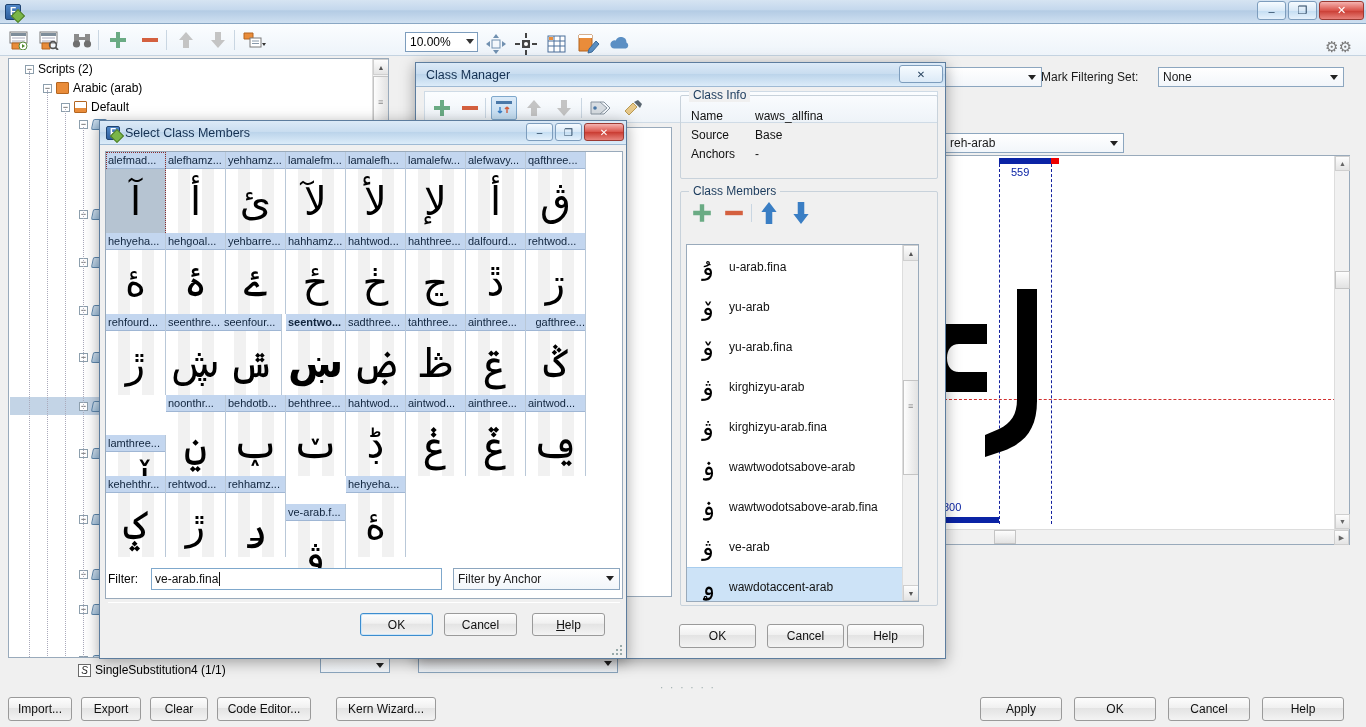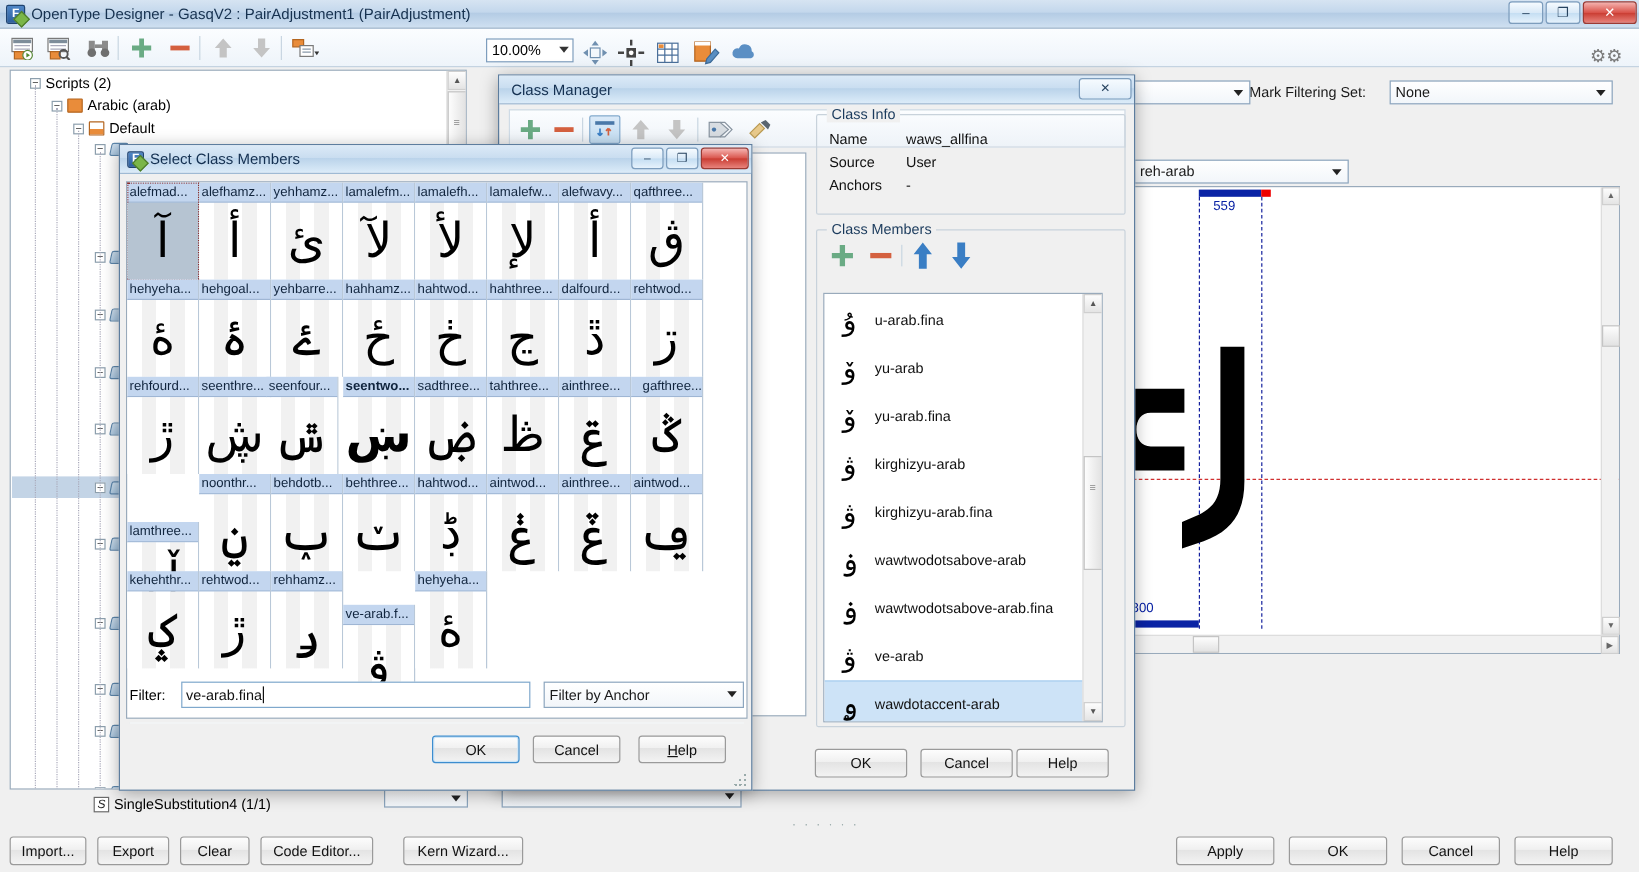--- a/index.html
+++ b/index.html
@@ -219,21 +219,20 @@
   .gear{ position:absolute; right:14px; top:38px; color:#7b7b7b; font-size:15px;}
   .bg-text{ position:absolute; color:#a9bed2; font-size:12px; }
 </style>
 </head>
 <body>
 
 <div class="app">
 
   <div class="titlebar">
     <div class="tb-icon">F</div>
-    <div class="tb-title">OpenType Designer - GasqV2 : PairAdjustment1 (PairAdjustment)</div>
     <div class="win-ctrls">
       <div class="wbtn">–</div>
       <div class="wbtn">❐</div>
       <div class="wbtn close">✕</div>
     </div>
   </div>
 
   <div class="maintoolbar">
 
     <div class="tool" style="left:8px">
@@ -531,21 +530,21 @@
       </div>
     </div>
 
     <div style="position:absolute;left:8px;top:64px;width:248px;height:470px;background:#fff;border:1px solid #9ab;"></div>
 
     <div class="groupbox" style="left:264px;top:32px;width:258px;height:84px">
       <span class="gtitle">Class Info</span>
       <span class="kv-label" style="left:10px;top:13px">Name</span>
       <span class="kv-val" style="left:74px;top:13px">waws_allfina</span>
       <span class="kv-label" style="left:10px;top:32px">Source</span>
-      <span class="kv-val" style="left:74px;top:32px">User</span>
+      <span class="kv-val" style="left:74px;top:32px">Base</span>
       <span class="kv-label" style="left:10px;top:51px">Anchors</span>
       <span class="kv-val" style="left:74px;top:51px">-</span>
     </div>
 
     <div class="groupbox" style="left:264px;top:128px;width:258px;height:415px">
       <span class="gtitle">Class Members</span>
       <div style="position:absolute;left:10px;top:10px">
         <svg width="22" height="22" viewBox="0 0 20 20">
             <path d="M8 2h4v6h6v4h-6v6H8v-6H2V8h6z" fill="#6aab84"></path>
           </svg>

